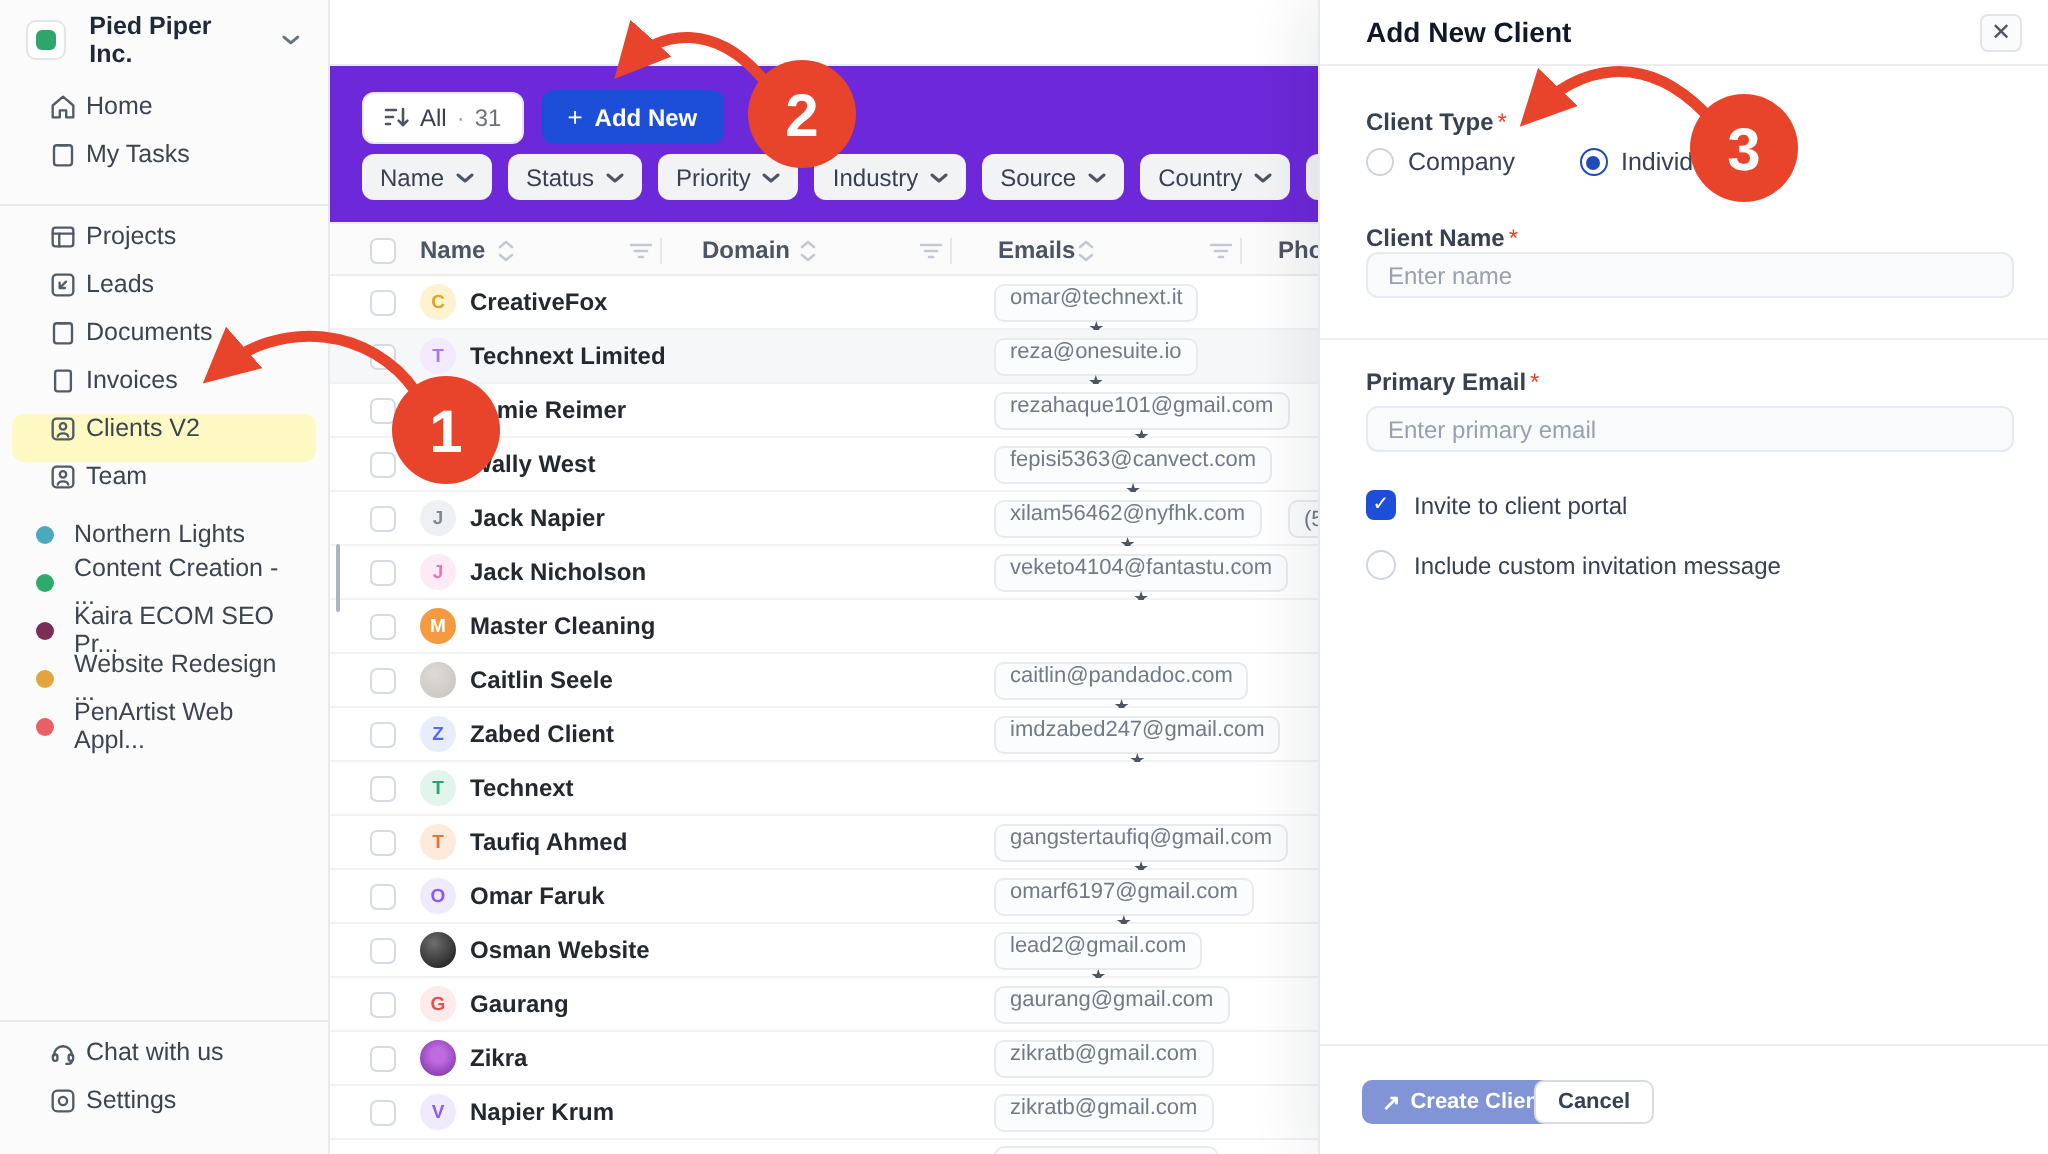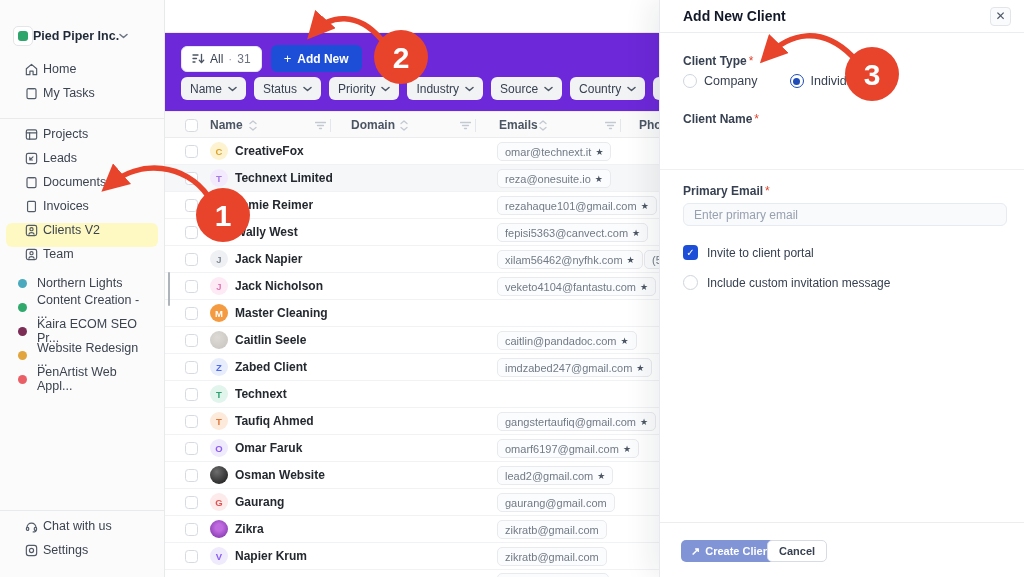--- a/index.html
+++ b/index.html
@@ -3,21 +3,21 @@
 <meta charset="utf-8">
 <style>
   * { margin:0; padding:0; box-sizing:border-box; }
   html,body { width:1024px; height:577px; }
   body { font-family:"Liberation Sans", sans-serif; background:#fff; overflow:hidden; }
   .app { position:relative; width:1024px; height:577px; overflow:hidden; background:#fff; }
 
   
   .sidebar { position:absolute; left:0; top:0; width:165px; height:577px; background:#fbfbfb;
              border-right:1px solid #e8e9eb; display:flex; flex-direction:column; padding:8px 0 10px; }
-  .ws-row { display:flex; align-items:center; gap:0; padding:2px 14px 2px 13px; height:24px; cursor:pointer;margin-top:16px; }
+  .ws-row { display:flex; align-items:center; gap:12px; padding:2px 14px 2px 13px; height:24px; cursor:pointer; }
   .ws-logo { width:20px; height:20px; border-radius:5px; background:#fff; border:1px solid #e3e5e8;
              display:flex; align-items:center; justify-content:center; }
   .ws-logo span { display:block; width:10px; height:10px; border-radius:3px; background:#2ea56b; }
   .ws-name { font-size:12.5px; font-weight:bold; color:#1f2937; }
   .chev { width:9px; height:6px; }
   .chev polyline { fill:none; stroke:#6b7280; stroke-width:1.5; stroke-linecap:round; stroke-linejoin:round; }
   .side-section { margin-top:14px; }
   .side-item { display:flex; align-items:flex-start; gap:4px; height:24px; padding:0 12px 0 18px;
                font-size:12.5px; color:#3c4450; cursor:pointer; border-radius:6px; margin:0 6px; }
   .side-item.active { background:#fef9c3; }
@@ -69,21 +69,21 @@
   .avatar { position:absolute; left:45px; top:4px; width:18px; height:18px; border-radius:50%;
             display:flex; align-items:center; justify-content:center; font-size:9.5px; font-weight:bold; }
   .avatar.photo-gray { background:radial-gradient(circle at 40% 35%, #dedbd7, #c6c2bd); }
   .avatar.photo-dark { background:radial-gradient(circle at 38% 32%, #6e6e6e, #141414); }
   .avatar.photo-purple { background:radial-gradient(circle at 50% 42%, #c06ae0 25%, #722b9e); }
   .rname { position:absolute; left:70px; top:0; line-height:27px; font-size:12px; font-weight:bold; color:#24292f; cursor:pointer; }
   .chip { position:absolute; top:4px; height:19px; display:flex; align-items:center; gap:4px; padding:0 7px;
           background:#fbfcfd; border:1px solid #e8eaee; border-radius:5px; font-size:11px; color:#717a86;
           white-space:nowrap; cursor:pointer; }
   .chip .star { font-size:9px; color:#4b5563; }
-  .chip.email { left:332px; }
+  .chip.email { left:332px;flex-direction:column; }
   .chip.phone { left:479px; }
   .partial-row { position:relative; height:7px; background:#fff; overflow:hidden; }
   .partial-row .chip { top:3px; }
   .scroll-hint { position:absolute; left:3px; top:161px; width:2px; height:34px; background:#aeb4bc; border-radius:2px; }
 
   
   .modal { position:absolute; left:659px; top:0; width:365px; height:577px; background:#fff; z-index:10;
            border-left:1px solid #e7e9ec; box-shadow:-10px 0 26px rgba(15,23,42,.07); }
   .m-head { position:absolute; left:0; top:0; width:100%; height:33px; border-bottom:1px solid #ecedef; }
   .m-title { position:absolute; left:23px; top:0; line-height:33px; font-size:14px; font-weight:bold; color:#111827; }
@@ -542,20 +542,21 @@
       </span>
       <span class="radio sel" id="radio-individual">
         <span class="r-circ"></span>
         <span>Individual</span>
       </span>
     </div>
 
     <span class="m-label" style="top:112px">
       <span>Client Name</span><span class="req">*</span>
     </span>
+    <input class="m-input" style="top: 126px;" placeholder="Enter name">
 
     <div class="m-div" style="top:169px"></div>
 
     <span class="m-label" style="top:184px">
       <span>Primary Email</span><span class="req">*</span>
     </span>
     <input class="m-input" style="top: 203px;" placeholder="Enter primary email">
 
     <div class="check-row" style="top:245px">
       <span class="cb-sq">✓</span>

